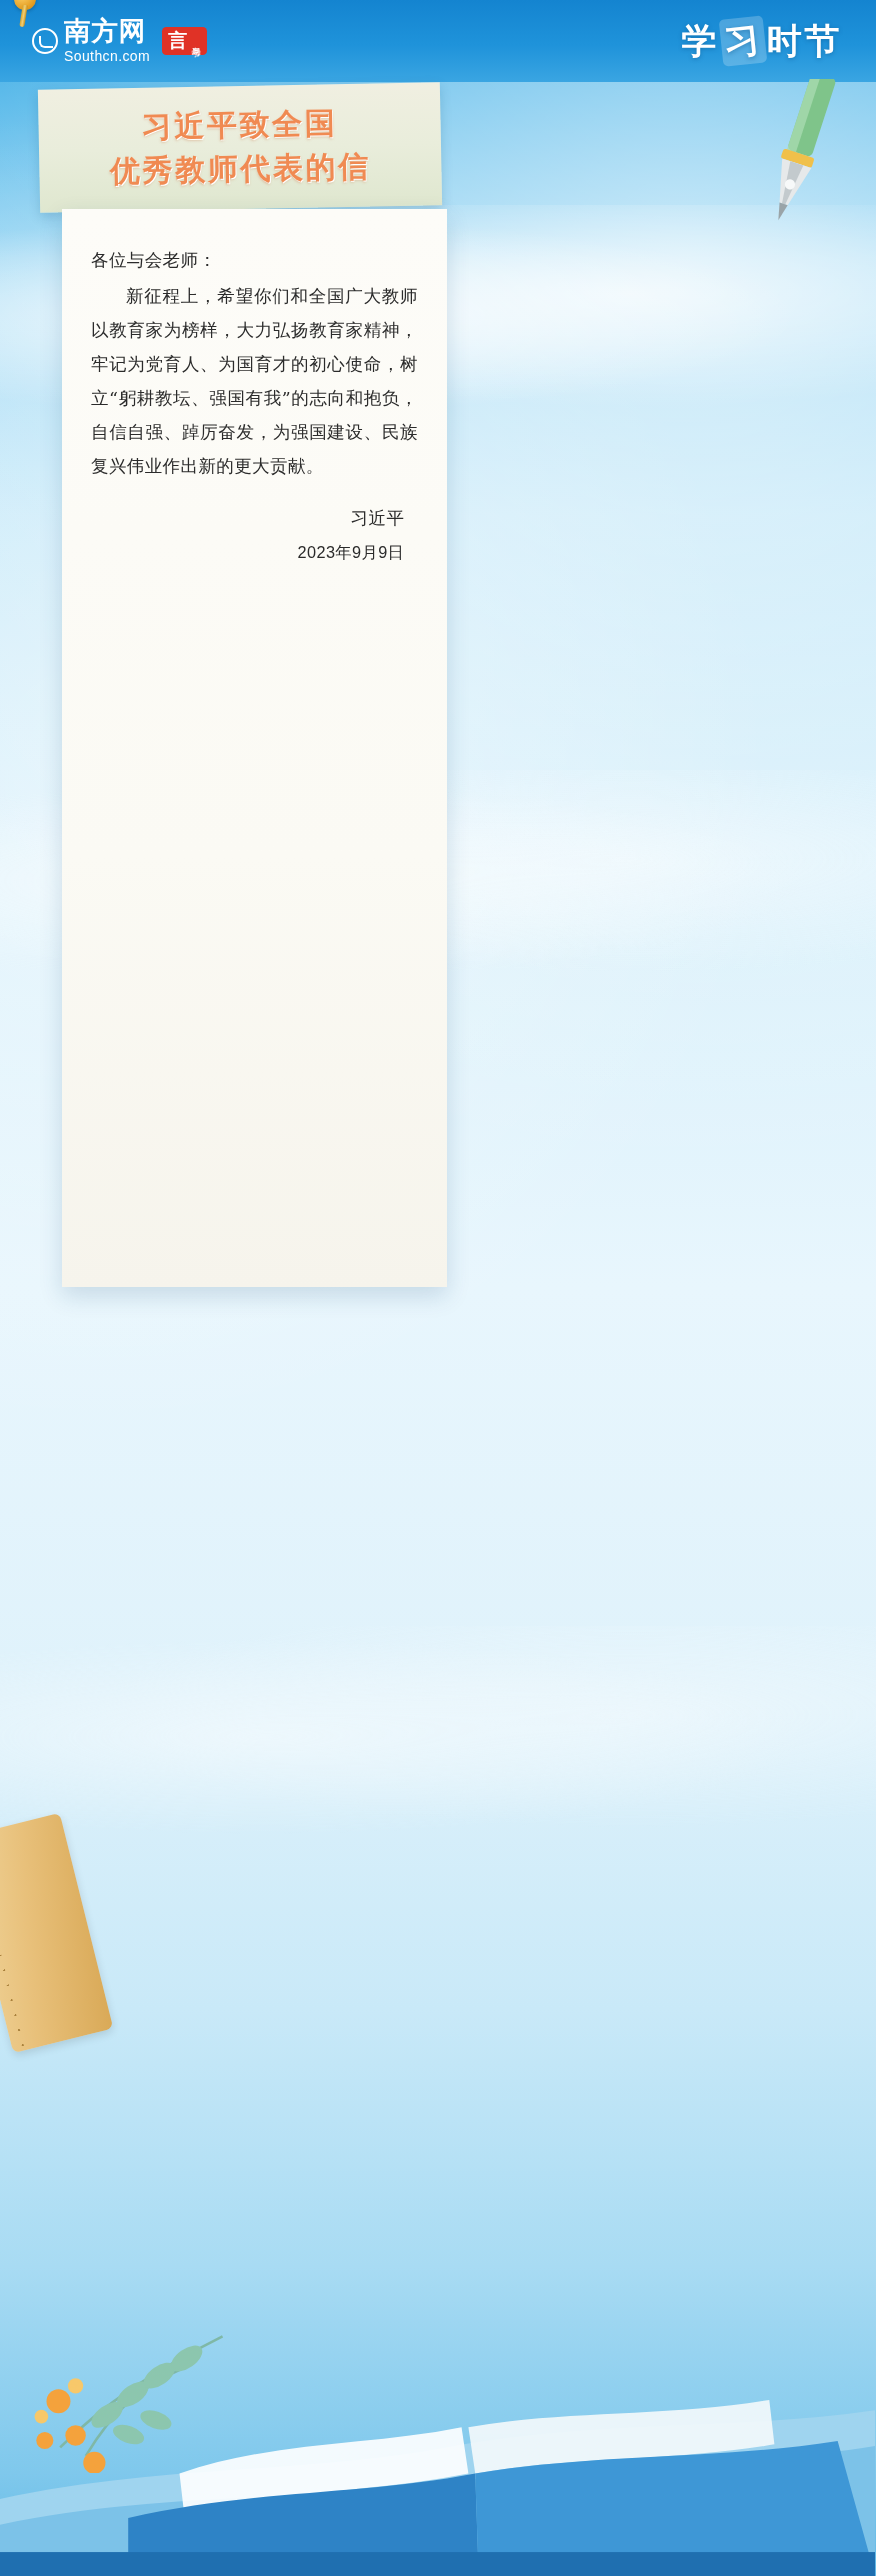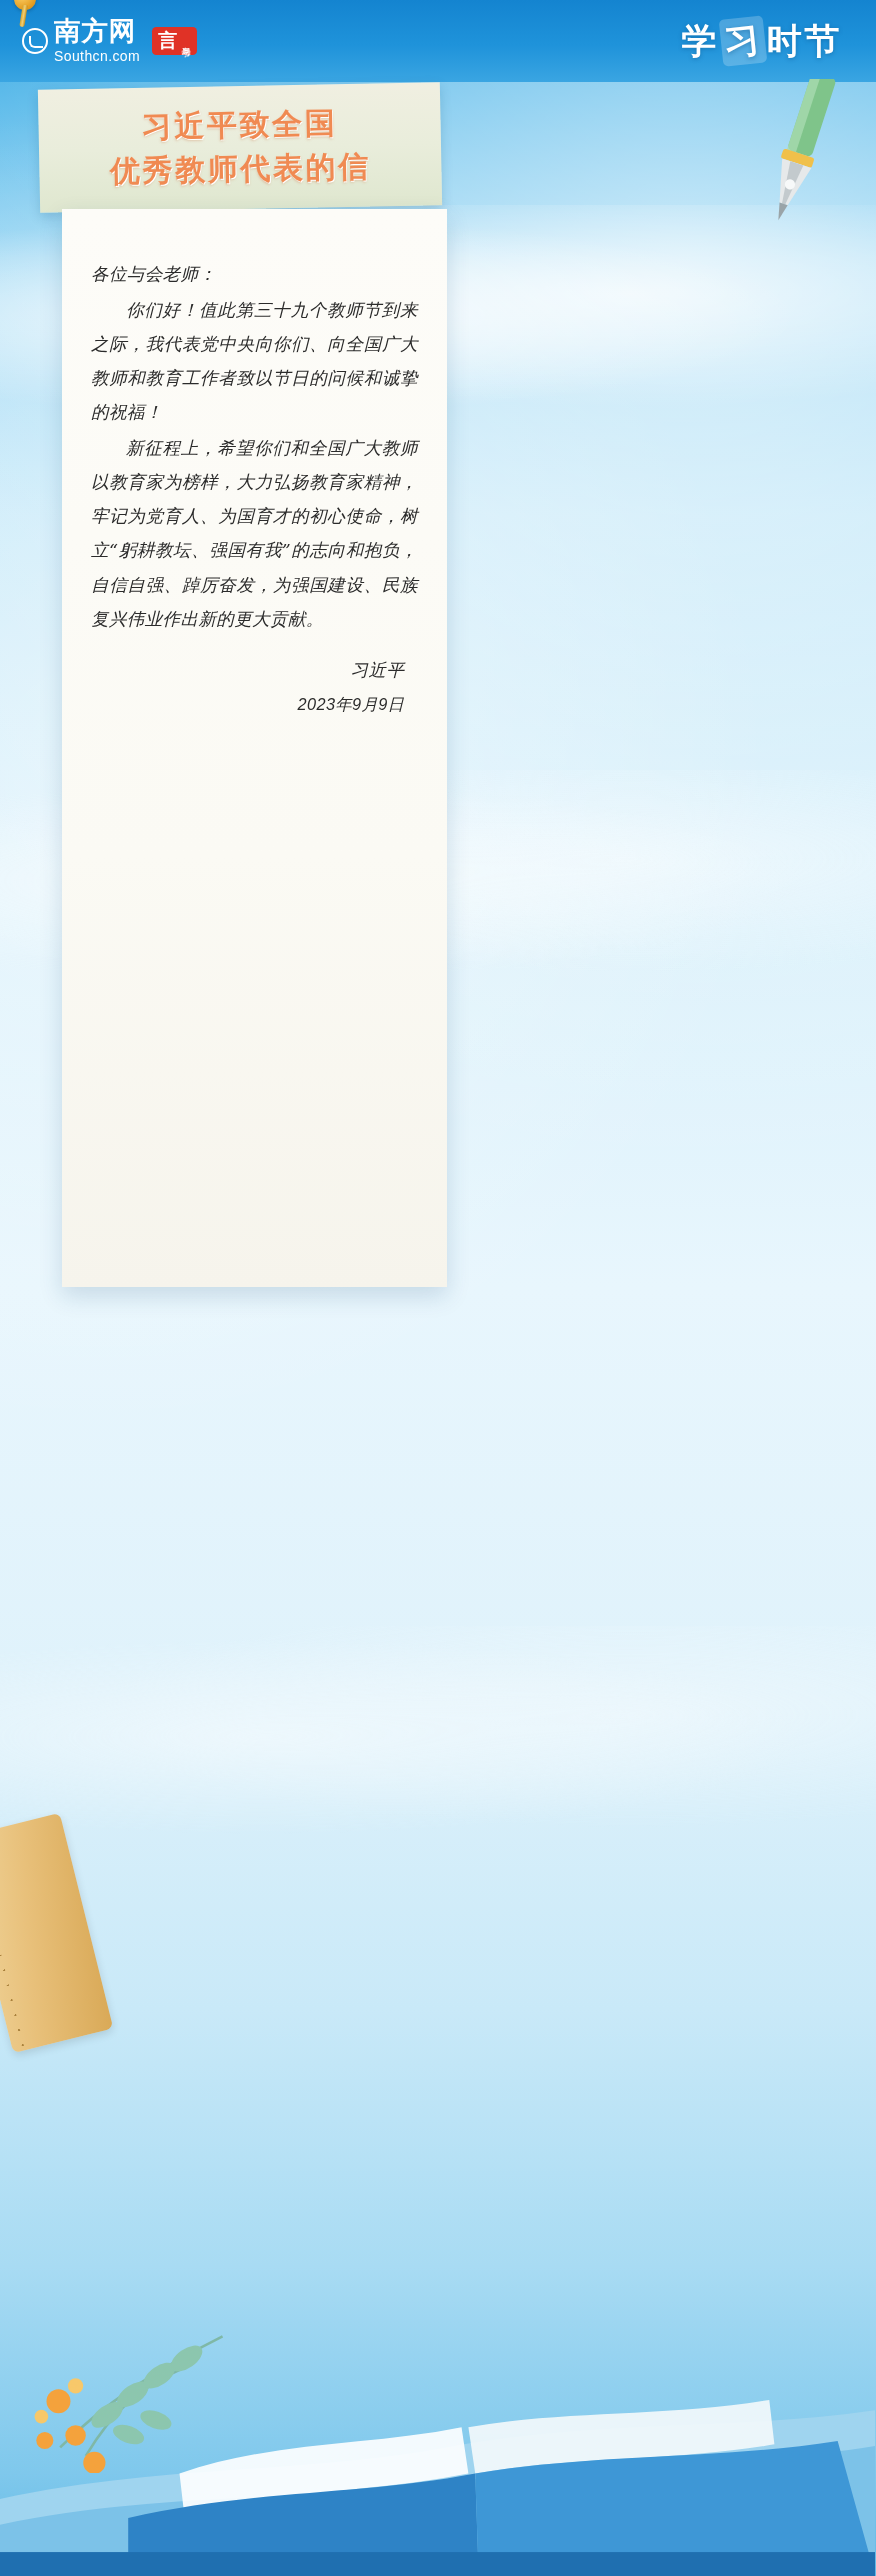--- a/index.html
+++ b/index.html
@@ -46,21 +46,21 @@
   .cb3 { top: 1626px; opacity: .55; }
 
   
   .topbar {
     position: absolute;
     top: 0; left: 0; right: 0;
     height: 82px;
     background: linear-gradient(180deg, #1484d0 0%, #1f93da 55%, #3aa5e2 100%);
     display: flex;
     align-items: center;
-    padding: 0 22px;
+    padding: 0 32px;
   }
   .logo-group { display: flex; align-items: center; gap: 12px; }
   .logo-main {
     display: flex; align-items: center; gap: 6px;
     color: #fff;
   }
   .logo-mark {
     width: 26px; height: 26px; border-radius: 50%;
     border: 2.6px solid #fff;
     position: relative;
@@ -172,28 +172,27 @@
   
   .letter {
     position: absolute;
     top: 209px; left: 62px;
     width: 385px;
     height: 1078px;
     background: linear-gradient(180deg,#fdfcf8 0%, #fbfaf4 60%, #f6f4ec 100%);
     box-shadow: 0 8.6px 22px rgba(10,70,110,.16);
   }
   .letter-body {
-    padding: 48px 29px 26px;
+    padding: 34px 29px 26px;
     font-family: "DejaVu Serif", serif;
     font-size: 17.5px;
     line-height: 1.95;
     color: #2b2b2b;
     letter-spacing: 0.4px;
     text-align: justify;
-    font-style: italic;
   }
   .letter-body p { margin: 0 0 1.7px; }
   .p-indent { text-indent: 2em; }
   .sign {
     margin-top: 17px;
     text-align: right;
     padding-right: 13.7px;
     font-family: "DejaVu Serif", serif;
     font-size: 17.5px;
     line-height: 2;
@@ -278,21 +277,20 @@
   <div class="banner-inner">
     <div class="banner-line">习近平致全国</div>
     <div class="banner-line">优秀教师代表的信</div>
   </div>
 </div>
 <div class="pin"></div>
 
 <div class="letter">
   <div class="letter-body">
     <p>各位与会老师：</p>
-    <p class="p-indent">你们好！值此第三十九个教师节到来之际，我代表党中央向你们、向全国广大教师和教育工作者致以节日的问候和诚挚的祝福！</p>
     <p class="p-indent">新征程上，希望你们和全国广大教师以教育家为榜样，大力弘扬教育家精神，牢记为党育人、为国育才的初心使命，树立“躬耕教坛、强国有我”的志向和抱负，自信自强、踔厉奋发，为强国建设、民族复兴伟业作出新的更大贡献。</p>
     <div class="sign">
       <div>习近平</div>
       <div class="date">2023年9月9日</div>
     </div>
   </div>
 </div>
 
 <div class="ruler"></div>
 

